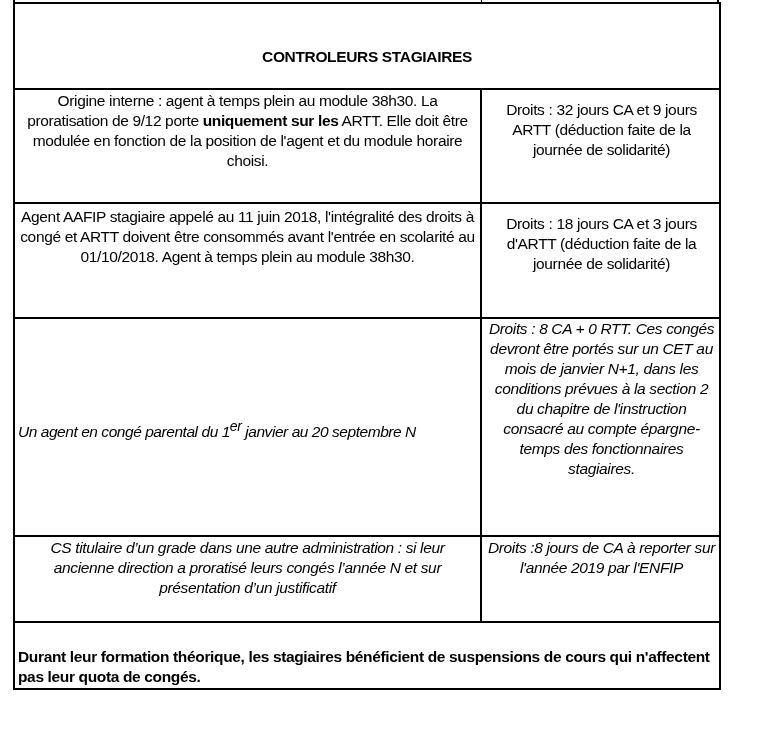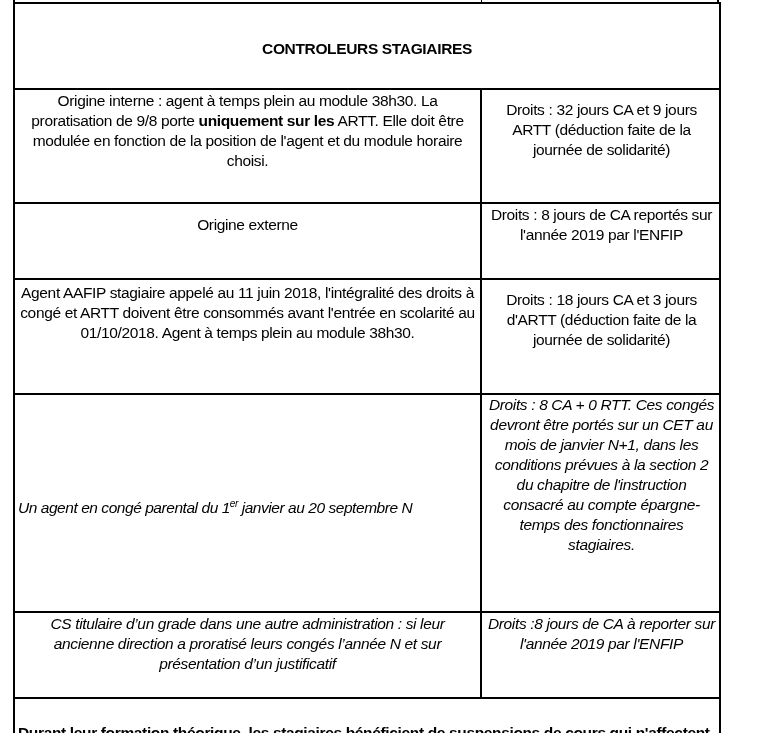--- a/index.html
+++ b/index.html
@@ -51,21 +51,21 @@
     }
     .col-left { width: 467px; }
     .col-right { width: 239px; }
     .title-cell {
       height: 84px;
       text-align: center;
       font-weight: bold;
       font-size: 16px;
       letter-spacing: -0.2px;
     }
-    .title-cell span { position: relative; top: 3px; text-align: center; }
+    .title-cell span { position: relative; top: 11px; text-align: center; }
     .lc {
       text-align: center;
       padding: 0 4px !important;
     }
     .rc {
       text-align: center;
       padding: 0 2px 0 4px !important;
     }
     .row1 td { height: 102px; }
     .row2 td { height: 63px; }
@@ -85,21 +85,21 @@
     .r5l { vertical-align: top !important; padding-top: 1px !important; margin-top: 36px; }
     .r5r { vertical-align: top !important; padding-top: 1px !important; }
     .footer-cell {
       font-weight: bold;
       font-size: 15px;
       text-align: left;
       vertical-align: bottom !important;
       padding: 0 2px 1px 3px !important;
       letter-spacing: -0.15px;
     }
-    sup { font-size: 10px; line-height: 0; vertical-align: 6px; }
+    sup { font-size: 14px; line-height: 0; vertical-align: 6px; }
   </style>
 </head>
 <body>
 
 <div class="topfrag">
     <div class="div"></div>
   </div>
 
 <table class="tbl">
   <colgroup>
@@ -107,32 +107,24 @@
     <col class="col-right">
   </colgroup>
   <tbody>
       <tr>
     <td colspan="2" class="title-cell">
       <span>CONTROLEURS STAGIAIRES</span>
     </td>
   </tr>
   <tr class="row1">
     <td class="lc r1l">
-      <span>Origine interne : agent à temps plein au module 38h30. La proratisation de 9/8 porte </span><b>uniquement sur les</b><span> ARTT. Elle doit être modulée en fonction de la position de l'agent et du module horaire choisi.</span>
+      <span>Origine interne : agent à temps plein au module 38h30. La proratisation de 9/12 porte </span><b>uniquement sur les</b><span> ARTT. Elle doit être modulée en fonction de la position de l'agent et du module horaire choisi.</span>
     </td>
     <td class="rc r1r">
       <span>Droits : 32 jours CA et 9 jours ARTT (déduction faite de la journée de solidarité)</span>
-    </td>
-  </tr>
-  <tr class="row2">
-    <td class="lc r2l">
-      <span>Origine externe</span>
-    </td>
-    <td class="rc r2r">
-      <span>Droits : 8 jours de CA reportés sur l'année 2019  par l'ENFIP</span>
     </td>
   </tr>
   <tr class="row3">
     <td class="lc r3l">
       <span>Agent AAFIP stagiaire appelé au 11 juin 2018, l'intégralité des droits à congé et ARTT doivent être consommés avant l'entrée en scolarité au 01/10/2018. Agent à temps plein au module 38h30.</span>
     </td>
     <td class="rc r3r">
       <span>Droits : 18 jours CA et 3 jours d'ARTT (déduction faite de la journée de solidarité)</span>
     </td>
   </tr>

